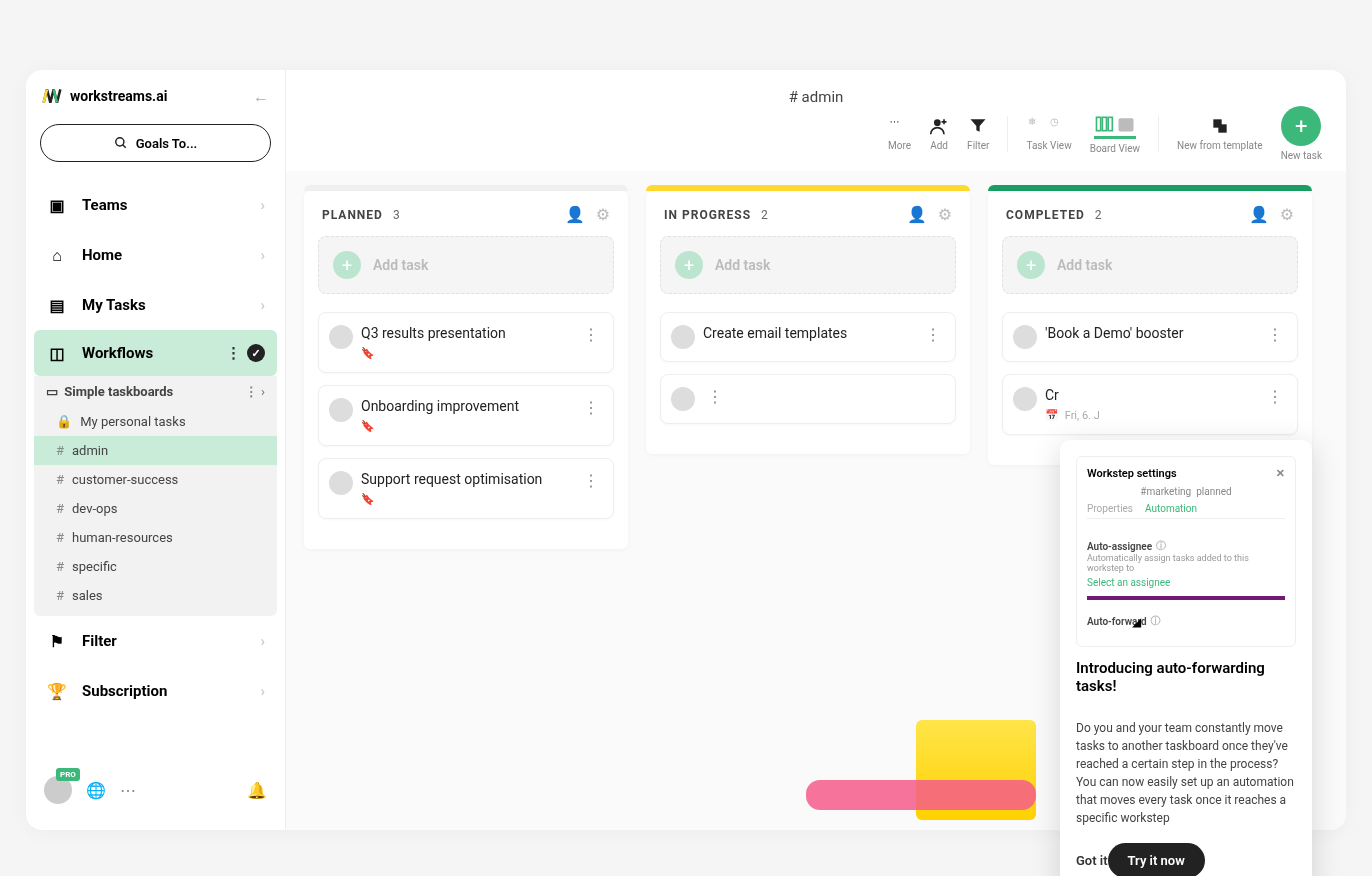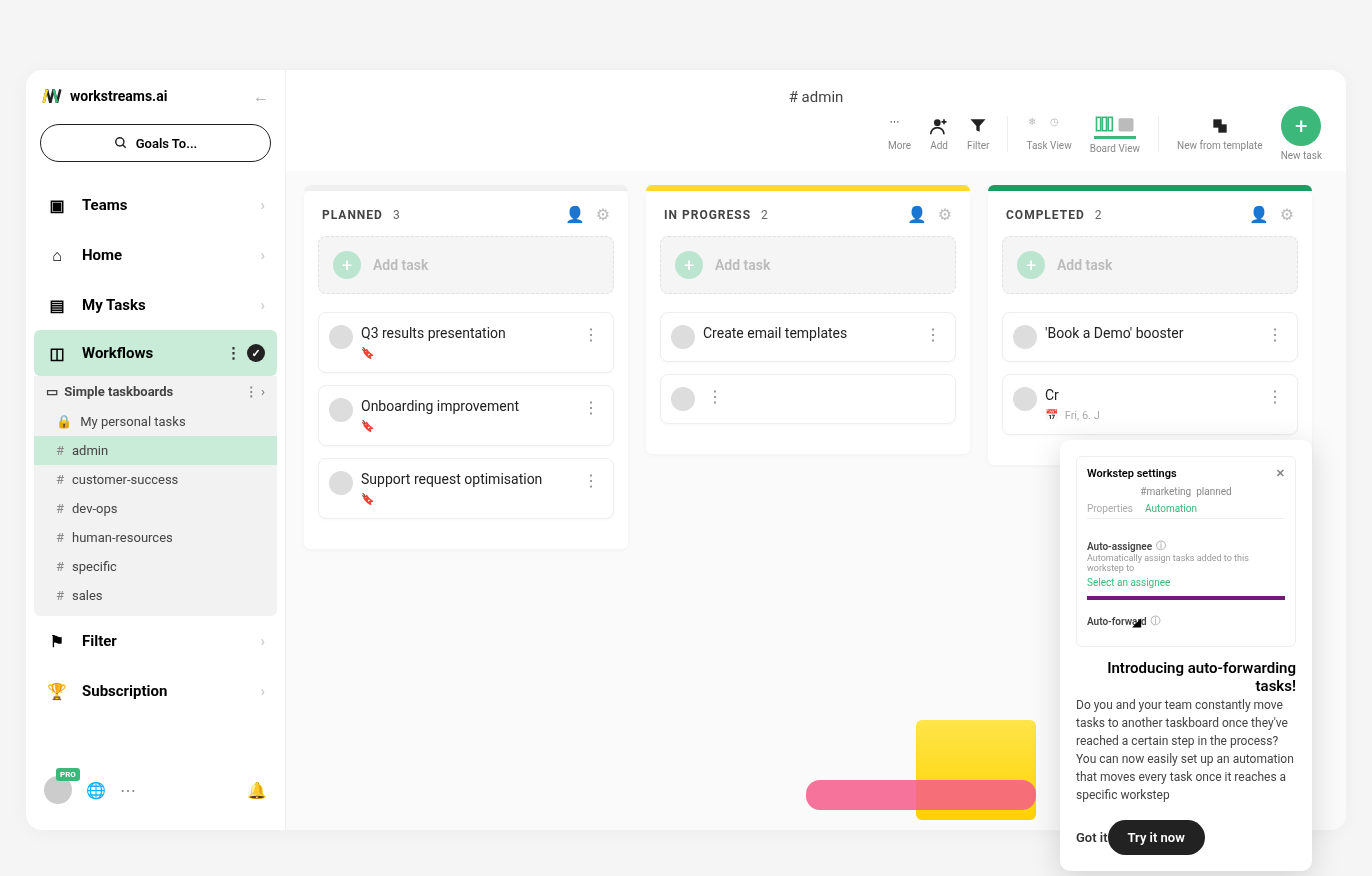--- a/index.html
+++ b/index.html
@@ -58,21 +58,21 @@
 .popup-preview { border: 1px solid #eee; border-radius: 6px; padding: 10px; margin-bottom: 12px; font-size: 10px; }
 .popup-preview .pp-head { display: flex; justify-content: space-between; font-size: 11px; font-weight: 600; margin-bottom: 6px; }
 .popup-preview .pp-tags { text-align: center; color: #888; margin-bottom: 6px; }
 .popup-preview .pp-tabs { display: flex; gap: 12px; border-bottom: 1px solid #eee; padding-bottom: 4px; margin-bottom: 20px; }
 .popup-preview .pp-tab { color: #aaa; }
 .popup-preview .pp-tab.active { color: #3cb97a; }
 .pp-section { margin-bottom: 8px; }
 .pp-label { font-weight: 600; color: #444; display: flex; gap: 4px; align-items: center; }
 .pp-desc { color: #999; font-size: 9px; }
 .pp-link { color: #3cb97a; font-size: 10px; margin-top: 4px; }
-.popup h3 { font-size: 15px; font-weight: 600; margin-bottom: 1px; text-align: right; }
+.popup h3 { font-size: 15px; font-weight: 600; margin-bottom: 24px; }
 .popup p { font-size: 12px; line-height: 1.5; color: #444; margin-bottom: 16px; }
 .popup-actions { display: flex; align-items: center; }
 .btn-ghost { background: none; border: none; font-size: 13px; font-weight: 600; color: #333; cursor: pointer; }
 .btn-dark { background: #222; color: #fff; border: none; border-radius: 22px; padding: 10px 20px; font-size: 13px; font-weight: 600; cursor: pointer; }
 .brush-yellow { position: absolute; right: 310px; bottom: 10px; width: 120px; height: 100px; background: linear-gradient(180deg, #ffe54a, #ffd100); border-radius: 6px; z-index: 0; }
 .brush-pink { position: absolute; right: 310px; bottom: 50px; width: 230px; height: 30px; background: #f55c8a; border-radius: 14px; opacity: 0.85; z-index: 0; transform: translateY(30px); }
 svg { display: block; }
 .cursor { position: absolute; top: 175px; left: 72px; pointer-events: none; font-size: 12px; }
 </style>
 </head>

